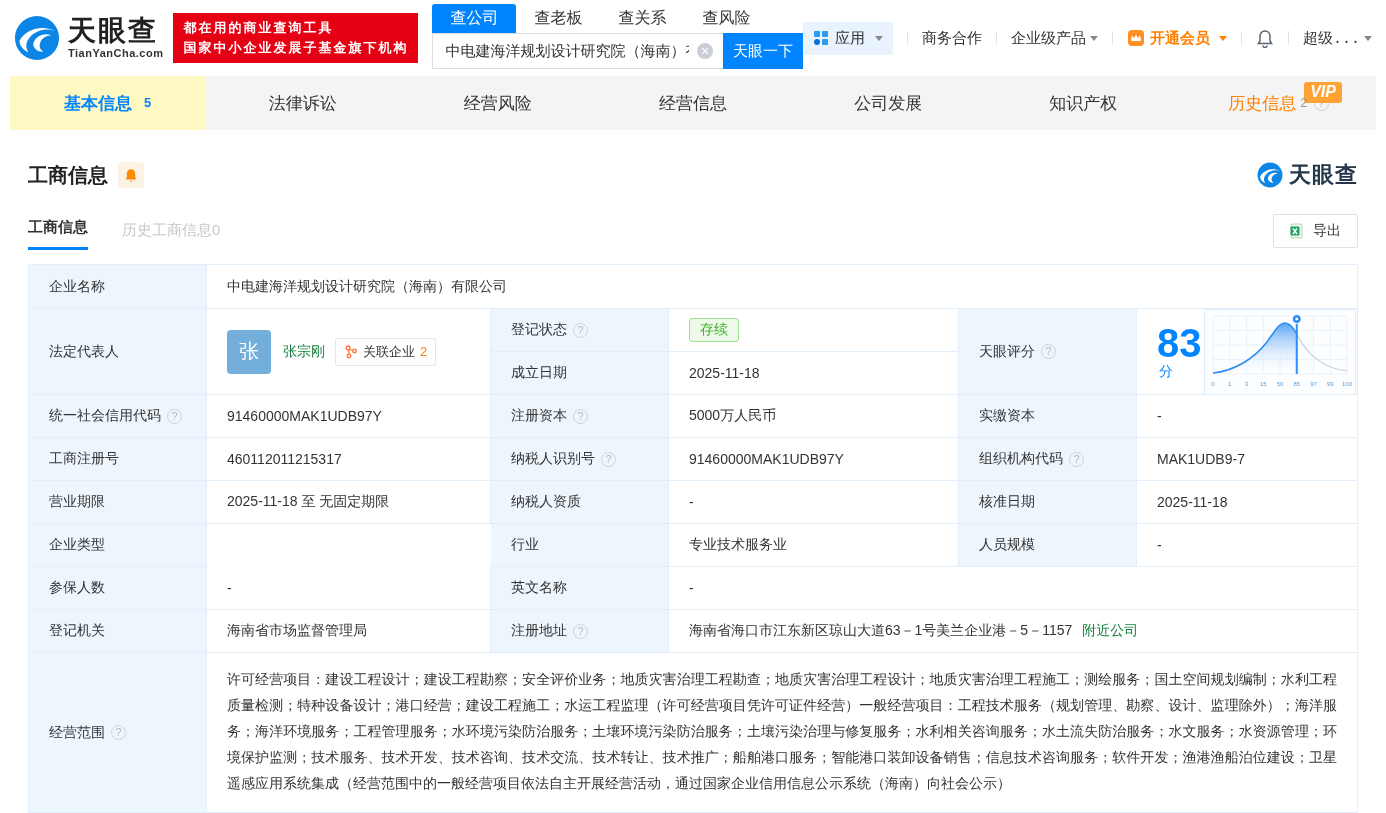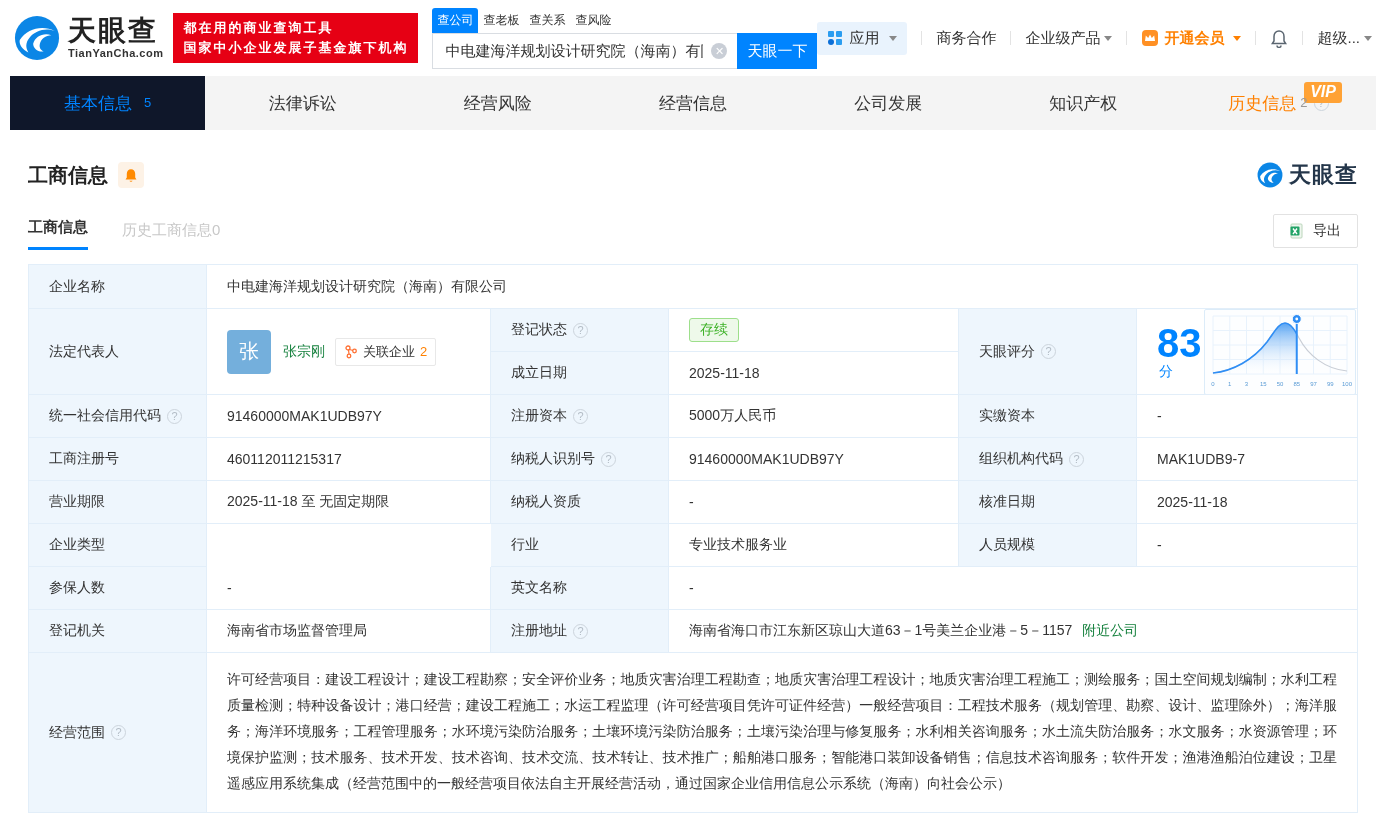--- a/index.html
+++ b/index.html
@@ -9,40 +9,40 @@
   .header { display:flex; align-items:center; height:76px; padding:0 14px; background:#fff; }
   .logo { display:flex; align-items:center; gap:8px; }
   .logo-icon { width:46px; height:46px; }
   .logo-text-block { display:flex; flex-direction:column; line-height:1; }
   .logo-brand { font-size:28px; font-weight:bold; color:#222; letter-spacing:2px; }
   .logo-domain { font-size:11px; font-weight:bold; color:#333; margin-top:3px; letter-spacing:.5px; }
   .slogan { margin-left:10px; background:#e60014; color:#fff; padding:5px 10px; line-height:1.55; }
   .slogan div { font-size:13px; font-weight:bold; letter-spacing:2px; white-space:nowrap; }
   .search-area { margin-left:14px; width:442px; }
   .search-tabs { display:flex; align-items:flex-end; height:26px; }
-  .search-tab { font-size:12px; color:#333; padding:4px 5px; cursor:pointer; }
+  .search-tab { font-size:16px; color:#333; padding:4px 18px; cursor:pointer; }
   .search-tab.active { background:#0084ff; color:#fff; border-radius:3px 3px 0 0; }
   .search-row { display:flex; height:36px; }
   .search-input-wrap { position:relative; flex:1; }
   .search-input { width:100%; height:36px; border:1px solid #d9dde2; border-right:none; padding:0 34px 0 12px; font-size:15px; color:#333; outline:none; font-family:inherit; }
   .clear-icon { position:absolute; right:10px; top:10px; width:16px; height:16px; border-radius:50%; background:#c9ced6; color:#fff; font-size:11px; line-height:16px; text-align:center; cursor:pointer; }
   .search-btn { width:80px; background:#0084ff; color:#fff; font-size:15px; border:none; cursor:pointer; font-family:inherit; }
-  .top-nav { margin-left:auto; display:flex; align-items:center; gap:14px; font-size:15px; white-space:nowrap; }
+  .top-nav { margin-left:auto; display:flex; align-items:center; gap:14px; font-size:15px; white-space:nowrap;font-family:Liberation Mono, monospace; }
   .nav-sep { width:1px; height:14px; background:#e3e3e3; }
   .apps-chip { display:flex; align-items:center; gap:6px; background:#e9f3fd; border-radius:3px; padding:7px 10px; cursor:pointer; }
   .caret { display:inline-block; width:0; height:0; border-left:4px solid transparent; border-right:4px solid transparent; border-top:5px solid #888; margin-left:4px; }
   .caret.orange { border-top-color:#ff8000; }
   .nav-item { display:flex; align-items:center; cursor:pointer; color:#333; }
   .vip-link { color:#ff8000; font-weight:bold; display:flex; align-items:center; gap:5px; cursor:pointer; }
   .bell-btn { cursor:pointer; display:flex; align-items:center; }
 
   
   .tab-strip { margin:0 10px; display:flex; background:#f4f4f4; height:54px; }
   .main-tab { flex:1; display:flex; align-items:center; justify-content:center; font-size:17px; color:#333; cursor:pointer; position:relative; }
-  .main-tab.active { background:#0f172a; color:#0084ff; font-weight:normal;gap:8px; }
+  .main-tab.active { background:#fef9c3; color:#0084ff; font-weight:bold;gap:8px; }
   .tab-count { font-size:13px; color:#0084ff; margin-left:4px; position:relative; top:-1px; }
   .main-tab.orange { color:#ff8000; }
   .main-tab.orange .tab-count { color:#999; }
   .vip-badge { position:absolute; top:6px; right:34px; background:#ffa235; color:#fff; font-size:16px; font-weight:bold; font-style:italic; padding:1px 6px 2px; border-radius:3px; }
   .help-icon { display:inline-block; width:15px; height:15px; border:1px solid #ccd4dc; border-radius:50%; color:#b3bcc6; font-size:11px; line-height:13px; text-align:center; margin-left:6px; font-weight:normal; font-style:normal; }
   .help-icon::after { content:"?"; }
 
   
   .content { margin:0 28px; }
   .section-head { display:flex; align-items:center; margin-top:30px; }

